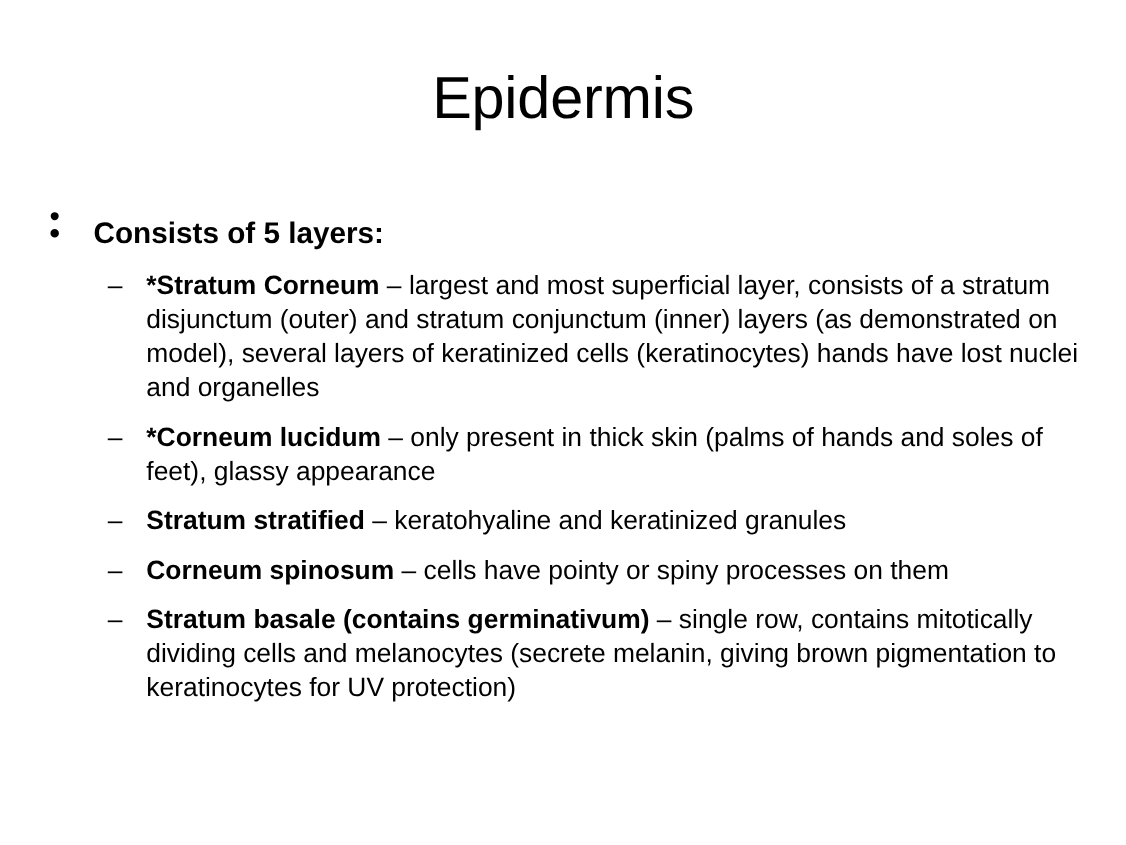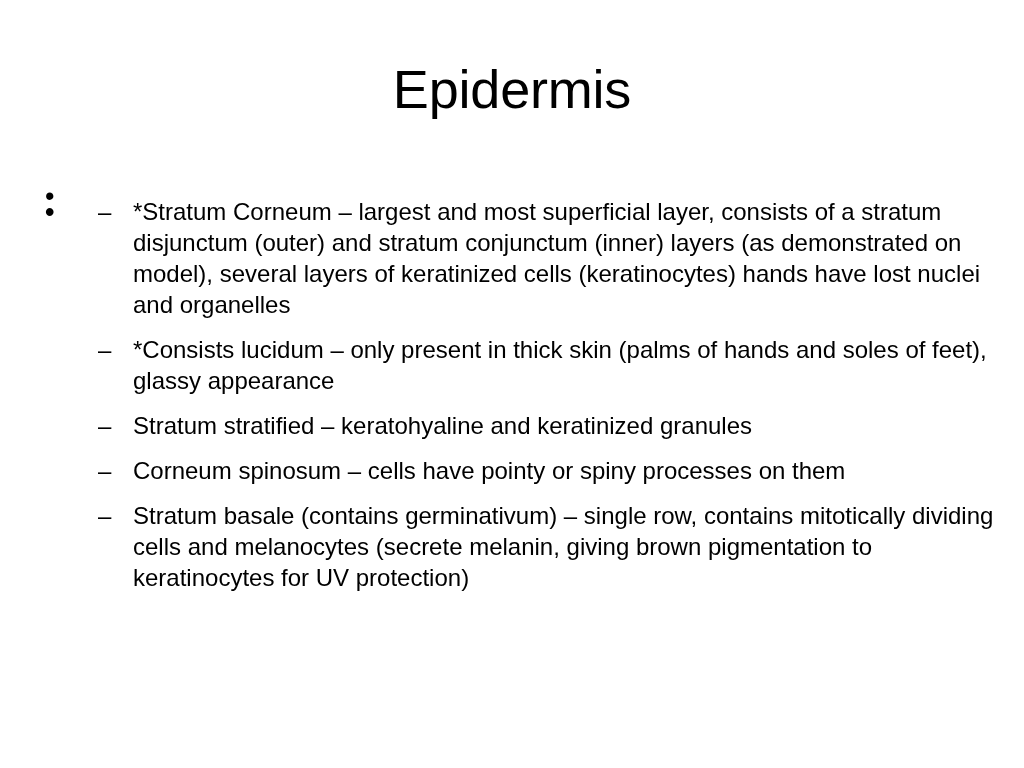--- a/index.html
+++ b/index.html
@@ -93,21 +93,21 @@
 
   .bullet-l2 .marker {
     position: absolute;
     left: 58px;
     top: 0;
     font-size: 24px;
     line-height: 31px;
   }
 
   .bullet-l2 .term {
-    font-weight: normal;
+    font-weight: bold;
   }
 
   .bullet-l2 .rest {
     font-weight: normal;
   }
 </style>
 </head>
 <body>
 
 <div class="slide">
@@ -115,30 +115,31 @@
   <h1 class="slide-title">Epidermis</h1>
 
   <div class="body-block">
 
     <div class="bullet-l1 spaced-after">
       <span class="marker">•</span>
     </div>
 
     <div class="bullet-l1 bold">
       <span class="marker">•</span>
+      <span class="text">Consists of 5 layers:</span>
     </div>
 
     <div class="sub-list">
 
       <div class="bullet-l2">
         <span class="marker">–</span><span class="term">*Stratum Corneum</span><span class="rest"> – </span><span class="rest">largest and most superficial layer, consists of a stratum disjunctum (outer) and stratum conjunctum (inner) layers (as demonstrated on model), several layers of keratinized cells (keratinocytes) hands have lost nuclei and organelles</span>
       </div>
 
       <div class="bullet-l2">
-        <span class="marker">–</span><span class="term">*Consists lucidum</span><span class="rest"> – </span><span class="rest">only present in thick skin (palms of hands and soles of feet), glassy appearance</span>
+        <span class="marker">–</span><span class="term">*Corneum lucidum</span><span class="rest"> – </span><span class="rest">only present in thick skin (palms of hands and soles of feet), glassy appearance</span>
       </div>
 
       <div class="bullet-l2">
         <span class="marker">–</span><span class="term">Stratum stratified</span><span class="rest"> – </span><span class="rest">keratohyaline and keratinized granules</span>
       </div>
 
       <div class="bullet-l2">
         <span class="marker">–</span><span class="term">Corneum spinosum</span><span class="rest"> – </span><span class="rest">cells have pointy or spiny processes on them</span>
       </div>
 

